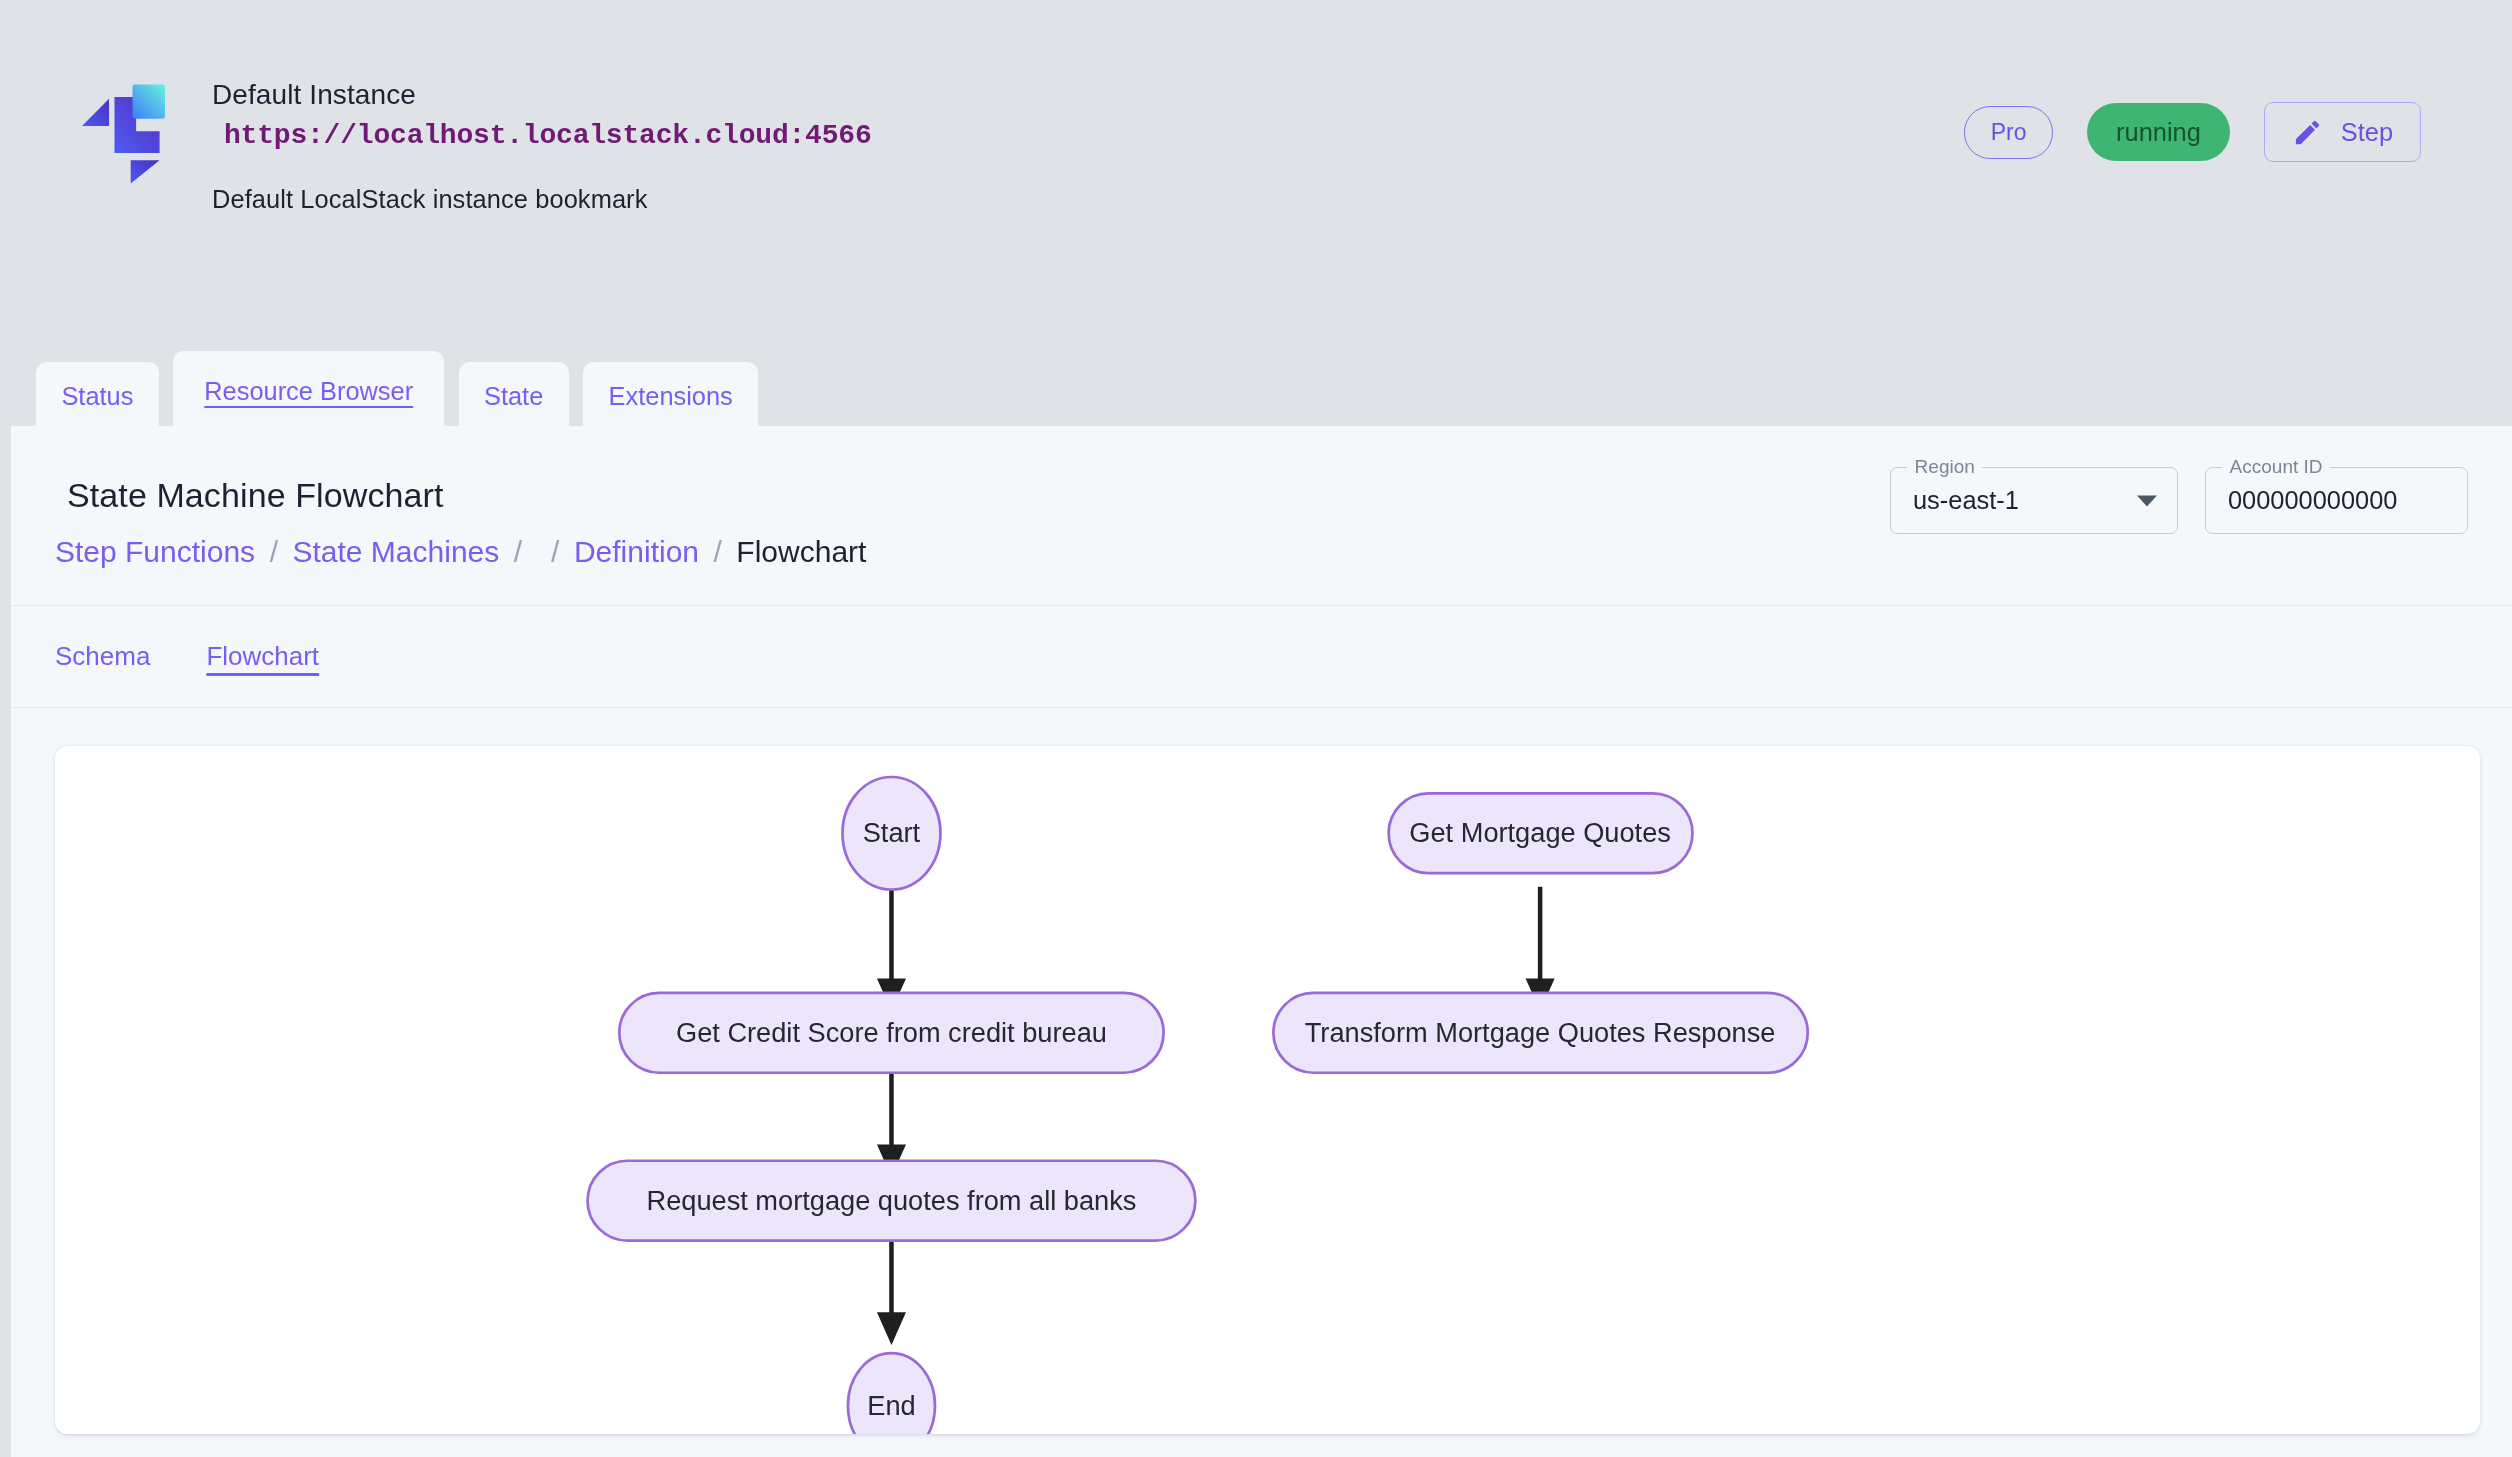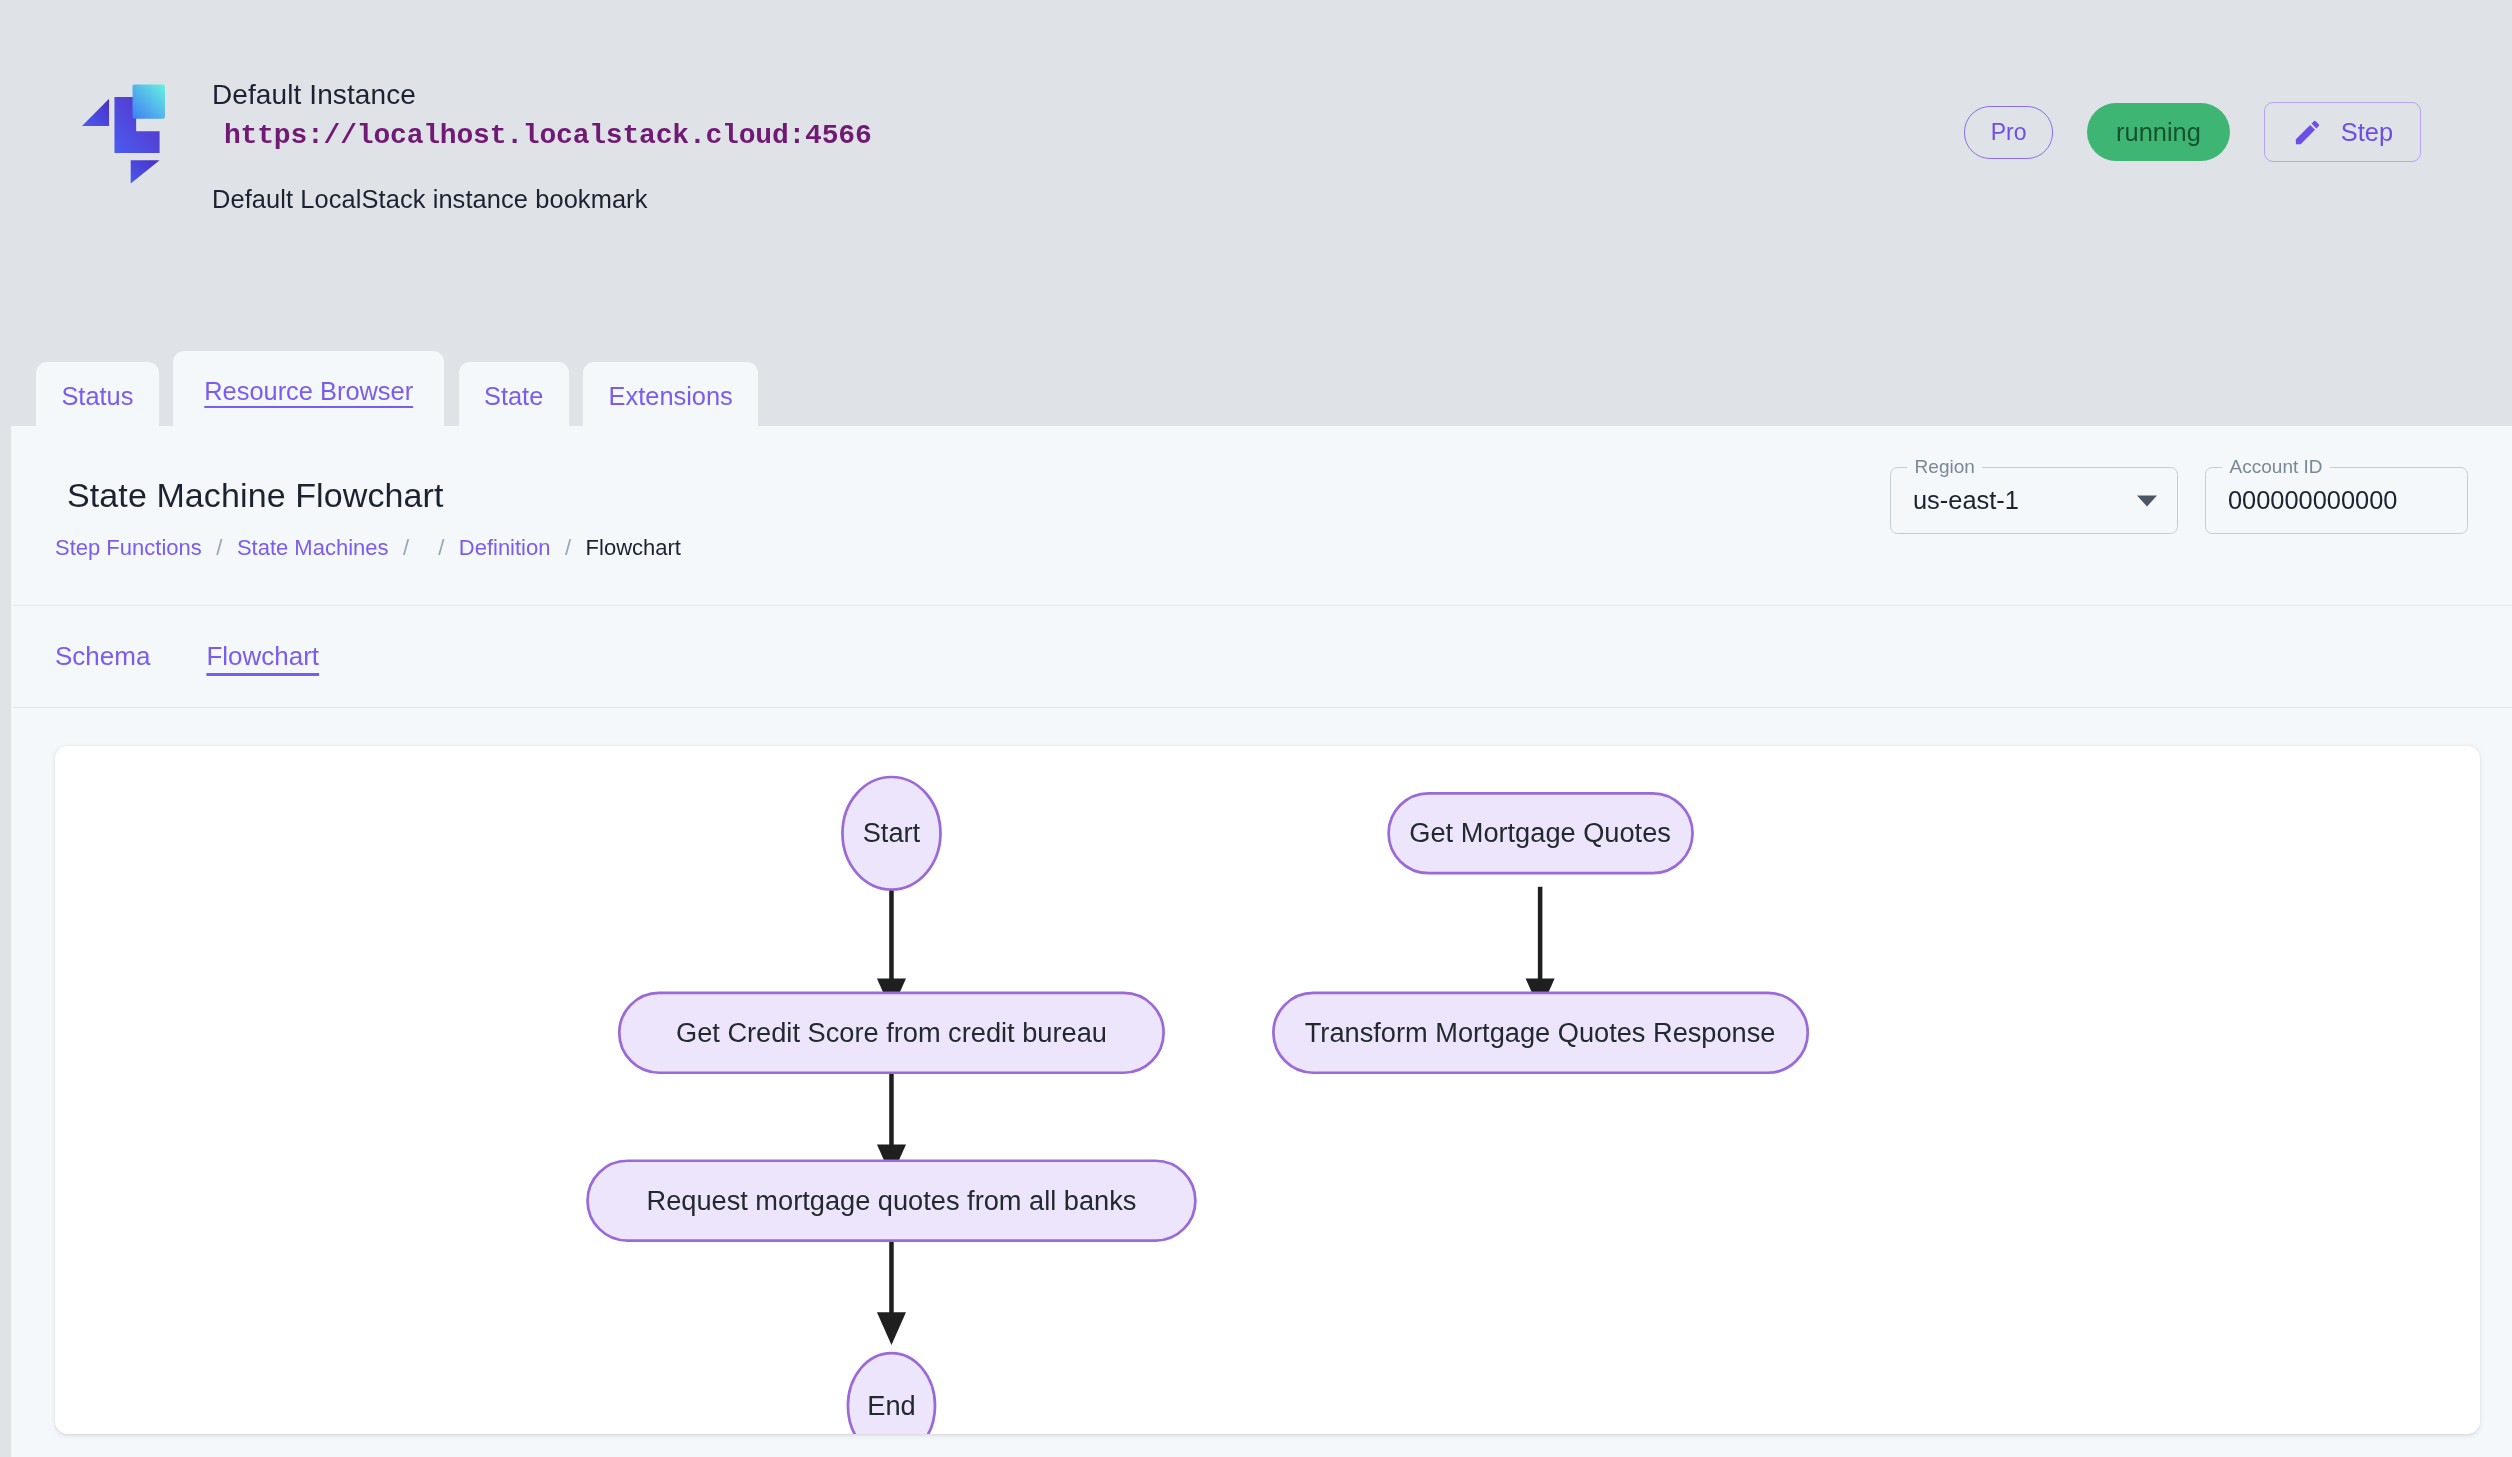--- a/index.html
+++ b/index.html
@@ -179,21 +179,21 @@
     font-weight: 400;
     color: #1d2230;
     letter-spacing: 0.1px;
   }
 
   .breadcrumb {
     position: absolute;
     left: 44px; top: 109px;
     display: flex;
     align-items: center;
-    font-size: 22px;
+    font-size: 30px;
   }
   .crumb { color: #7a5cf0; cursor: pointer; white-space: nowrap; }
   .crumb.current { color: #1d2230; cursor: default; }
   .crumb-sep { color: #9aa4b2; margin: 0 14.5px; }
 
   .selectors {
     position: absolute;
     right: 44px; top: 41px;
     display: flex;
     gap: 27px;

